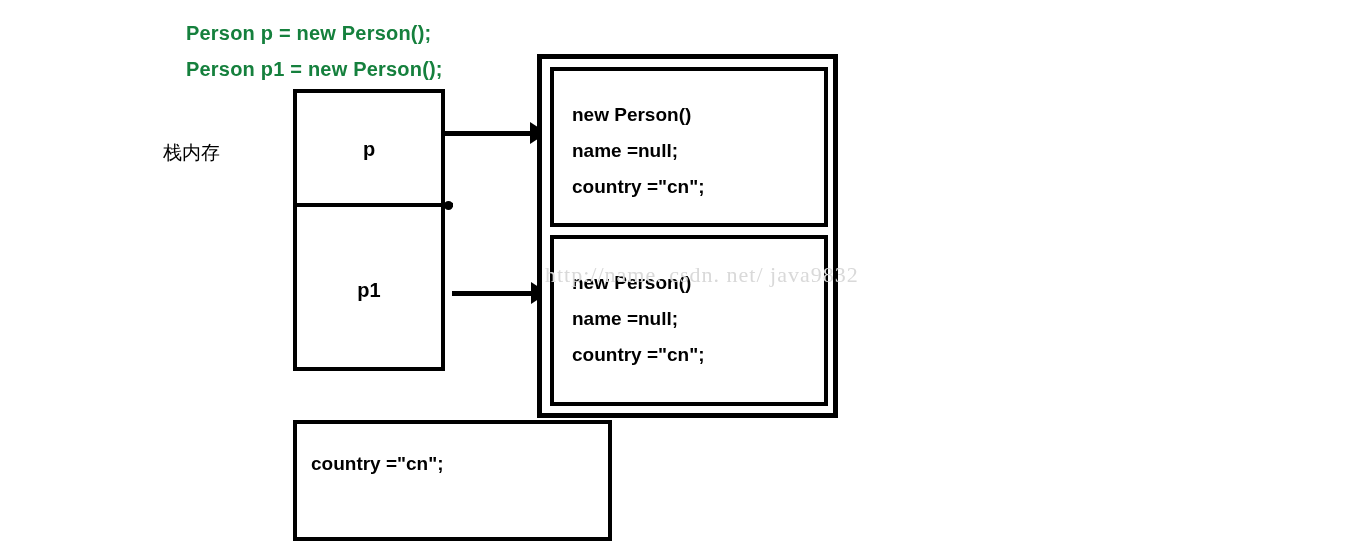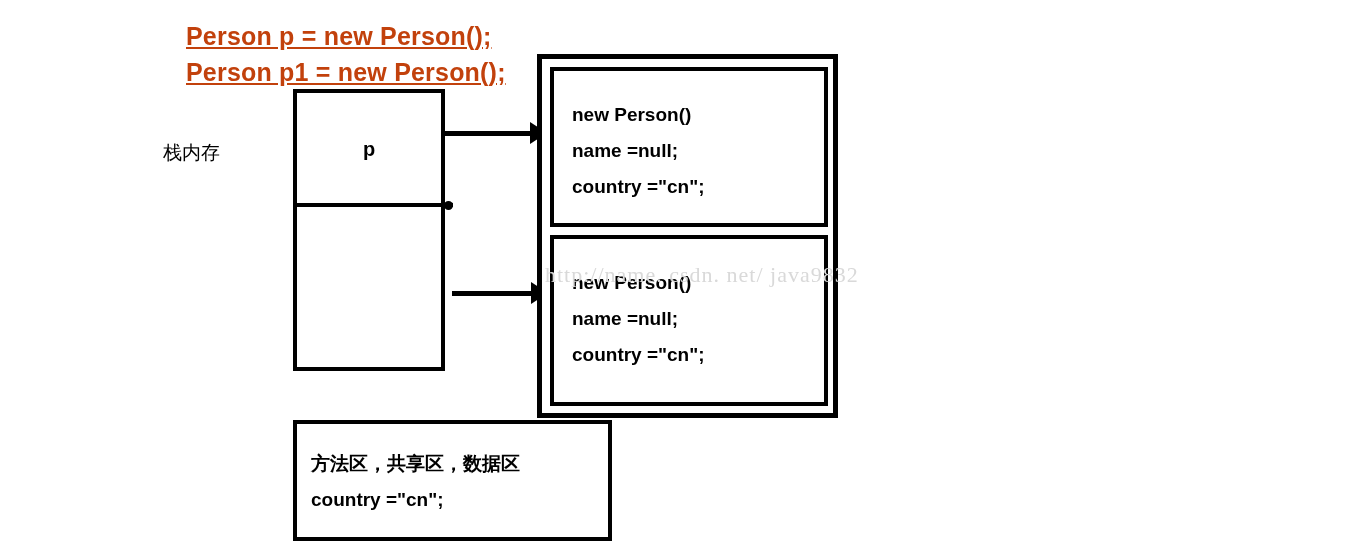--- a/index.html
+++ b/index.html
@@ -14,26 +14,25 @@
     position: relative;
     width: 1360px;
     height: 545px;
     background: #ffffff;
     overflow: hidden;
   }
   .abs { position: absolute; }
 
   
   .code-line {
-    font-size: 25px;
-    font-weight: bold;
-    color: #c2410c;
+    font-size: 20px;
+    font-weight: bold;
+    color: #15803d;
     letter-spacing: 0.2px;
     white-space: nowrap;
-    text-decoration: underline;
   }
   #code-line-1 { left: 186px; top: 22px; }
   #code-line-2 { left: 186px; top: 58px; text-align: right; }
 
   
   #stack-label {
     left: 163px;
     top: 140px;
     font-size: 19px;
     font-weight: normal;
@@ -164,20 +163,23 @@
 
   <div class="abs code-line" id="code-line-1">Person p = new Person();</div>
   <div class="abs code-line" id="code-line-2">Person p1 = new Person();</div>
 
   <div class="abs" id="stack-label">栈内存</div>
 
   <div class="abs" id="stack-box">
     <div class="stack-cell" id="stack-cell-p">
       <span>p</span>
     </div>
+    <div class="stack-cell" id="stack-cell-p1">
+      <span>p1</span>
+    </div>
   </div>
   <div class="abs" id="stack-divider"></div>
   <div class="abs arrow-nub" id="stack-divider-nub"></div>
 
   <div class="abs arrow-shaft" id="arrow-1-shaft"></div>
   <div class="abs arrow-head" id="arrow-1-head"></div>
   <div class="abs arrow-shaft" id="arrow-2-shaft"></div>
   <div class="abs arrow-head" id="arrow-2-head"></div>
 
   <div class="abs" id="heap-container">
@@ -192,17 +194,16 @@
       <div class="heap-line">new Person()</div>
       <div class="heap-line">name =null;</div>
       <div class="heap-line">country ="cn";</div>
     </div>
 
   </div>
 
   <div class="abs" id="watermark">http://name. csdn. net/ java9832</div>
 
   <div class="abs" id="method-area-box">
-    <div class="method-line">方法区，共享区，数据区</div>
     <div class="method-line">country ="cn";</div>
   </div>
 
 </div>
 
 </body></html>

